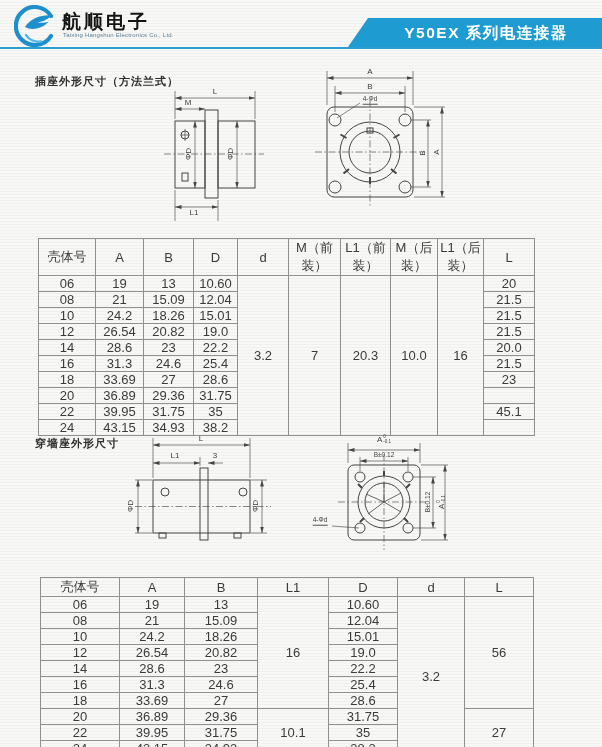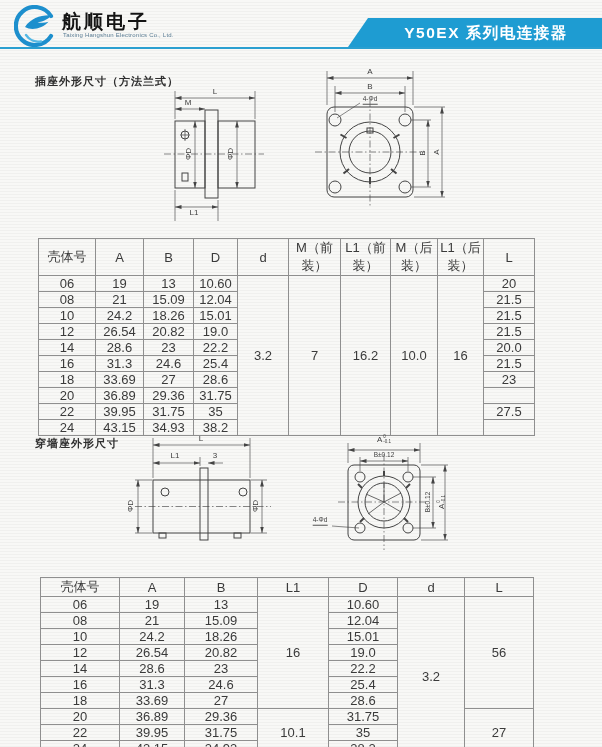--- a/index.html
+++ b/index.html
@@ -191,21 +191,21 @@
       </tr>
     </thead>
     <tbody>
       <tr>
         <td>06</td>
         <td>19</td>
         <td>13</td>
         <td>10.60</td>
         <td rowspan="10">3.2</td>
         <td rowspan="10">7</td>
-        <td rowspan="10">16.2</td>
+        <td rowspan="10">20.3</td>
         <td rowspan="10">10.0</td>
         <td rowspan="10">16</td>
         <td>20</td>
       </tr>
       <tr>
         <td>08</td>
         <td>21</td>
         <td>15.09</td>
         <td>12.04</td>
         <td>21.5</td>
@@ -250,21 +250,21 @@
         <td>36.89</td>
         <td>29.36</td>
         <td>31.75</td>
         <td></td>
       </tr>
       <tr>
         <td>22</td>
         <td>39.95</td>
         <td>31.75</td>
         <td>35</td>
-        <td>27.5</td>
+        <td>45.1</td>
       </tr>
       <tr>
         <td>24</td>
         <td>43.15</td>
         <td>34.93</td>
         <td>38.2</td>
         <td></td>
       </tr>
     </tbody>
   </table>

